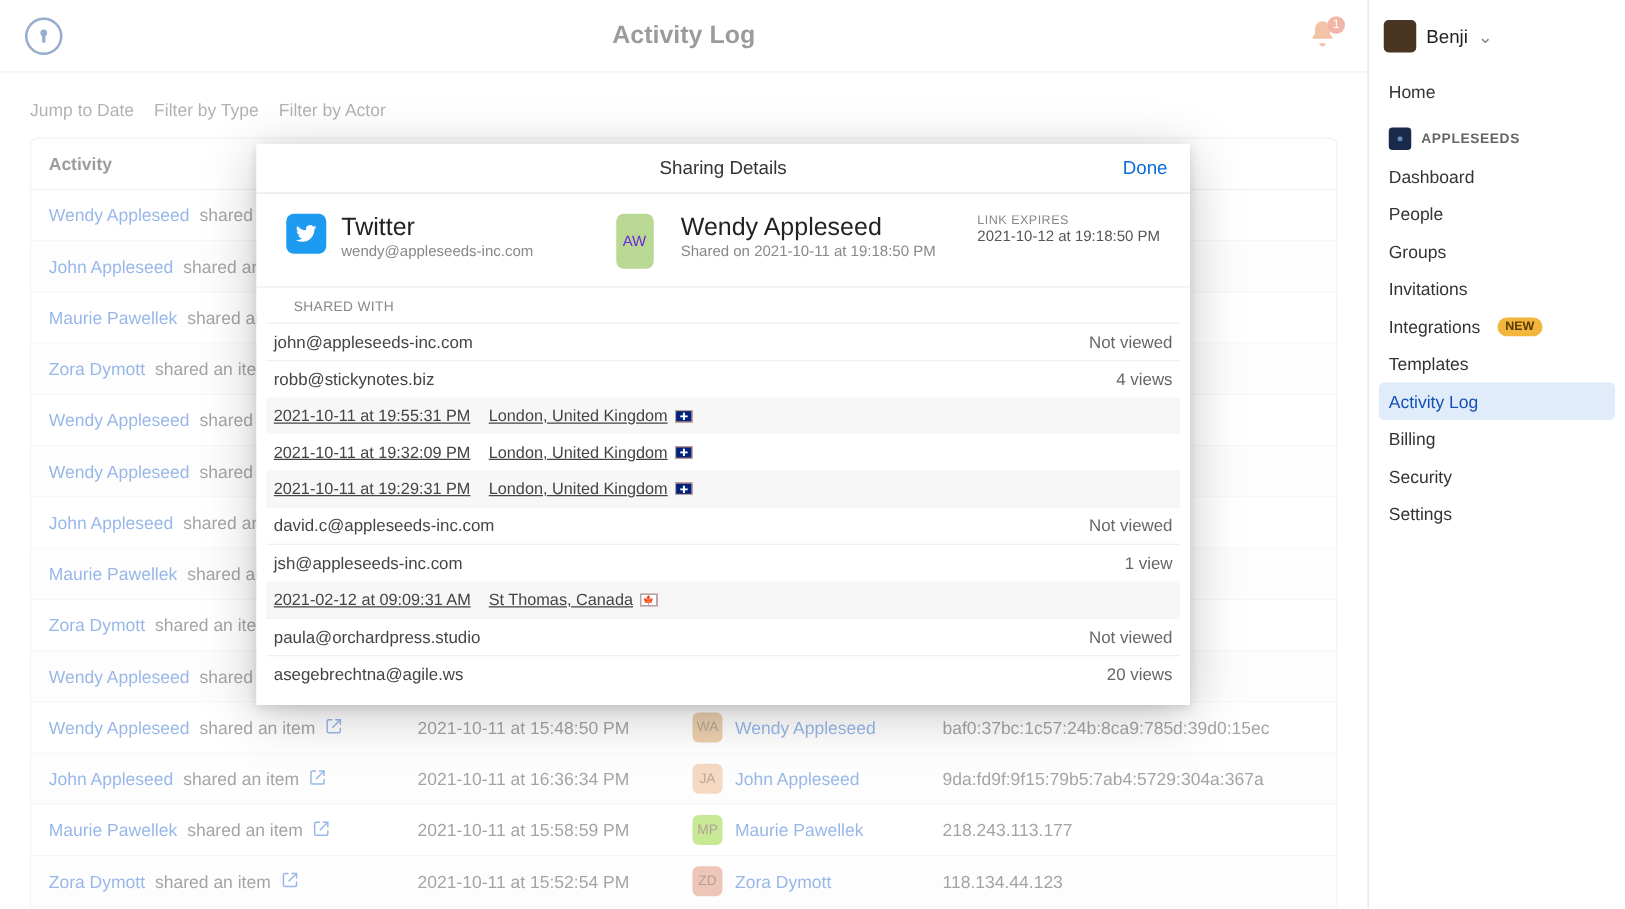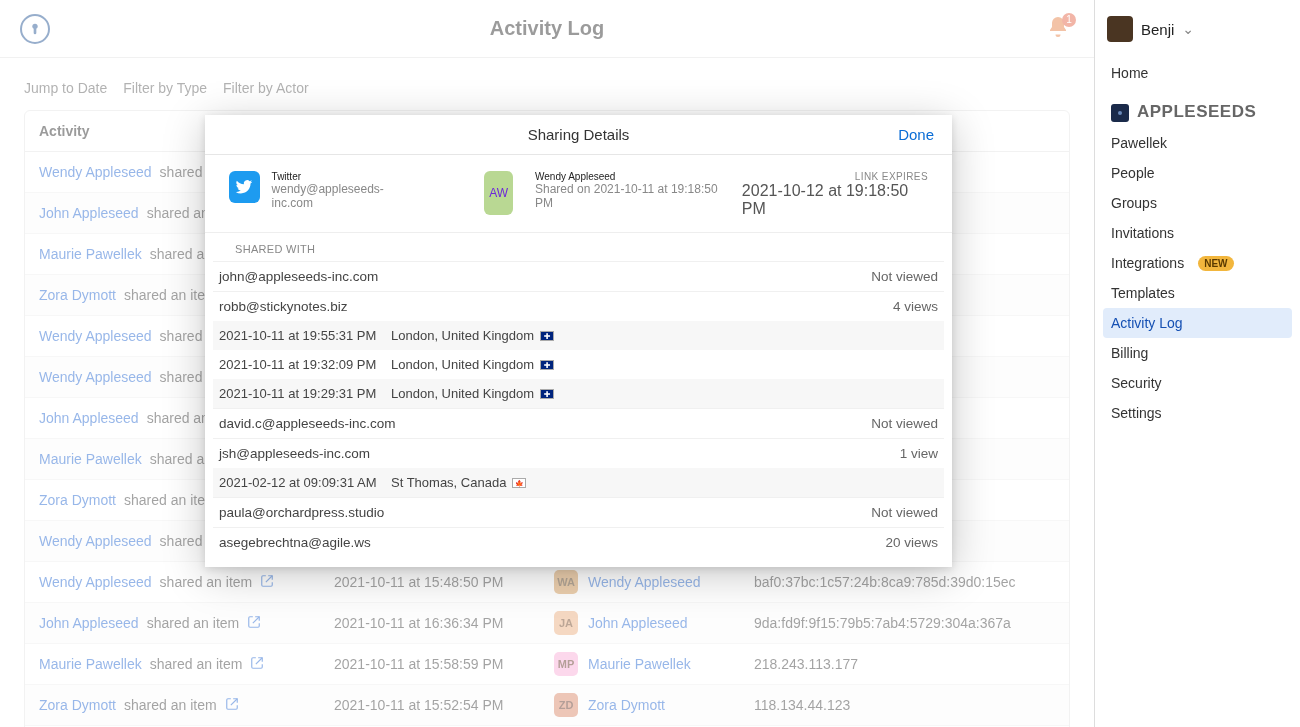--- a/index.html
+++ b/index.html
@@ -102,25 +102,25 @@
     .col-time { width: 220px; color:#333;}
     .col-actor { width: 200px; display:flex; align-items:center; gap:10px;}
     .col-extra { flex:1; color:#333;}
     .link { color:#1a5fce; }
     .avatar-sq {
       width:24px; height:24px;
       border-radius:5px;
       display:flex;align-items:center;justify-content:center;
       font-size:11px;
       color:#fff;
-      font-weight:700;
+      font-weight:400;
     }
     .av-wa { background:#d4954c; color:#5a3b18;}
     .av-ja { background:#e8a878; color:#6b3a17;}
-    .av-mp { background:#f9a8d4; color:#5a2a1b;}
+    .av-mp { background:#84cc16; color:#5a2a1b;}
     .av-zd { background:#d88060; color:#5a2a1b;}
     .share-icon { color:#1a5fce; }
 
     
     .right-rail {
       position:absolute;
       right:0; top:0;
       width:205px;
       height:100%;
       padding: 10px 8px;
@@ -136,23 +136,23 @@
       padding: 7px 8px;
       font-size:14px;
       color:#333;
       border-radius:4px;
       cursor:pointer;
       display:flex;align-items:center;gap:8px;
     }
     .nav-item.active { background:#e1ecfb; color:#1550b3;}
     .nav-spacer { height: 8px; }
     .org-label {
-      display:flex;align-items:flex-end;gap:8px;
+      display:flex;align-items:center;gap:8px;
       padding:6px 8px;
-      font-size:17px;
+      font-size:11px;
       letter-spacing:0.5px;
       color:#666;
       font-weight:600;
     }
     .org-icon {
       width:18px;height:18px;background:#1a2a4a;border-radius:3px;
       display:flex;align-items:center;justify-content:center;
     }
     .badge-new {
       background:#f2b63d;
@@ -194,52 +194,53 @@
       display:flex;
       padding: 16px 24px 14px;
       gap: 12px;
       border-bottom:1px solid #eee;
     }
     .twitter-ic {
       width:32px;height:32px;background:#1d9bf0;border-radius:6px;
       display:flex;align-items:center;justify-content:center;color:#fff;
     }
     .summary-block { display:flex;flex-direction:column; }
-    .summary-title { font-size:10px;color:#222; }
+    .summary-title { font-size:20px;color:#222; }
     .summary-sub { font-size:12px;color:#888; }
     .av-wa-lg {
       width:30px;height:44px;border-radius:6px;
       background:#b9d893;color:#6d28d9;
       display:flex;align-items:center;justify-content:center;
       font-size:12px;font-weight:500;
       margin-left: 54px;
     }
-    .expire-block { margin-left:auto;align-items:flex-end; }
+    .expire-block { margin-left:auto; }
     .expire-label { font-size:10px;letter-spacing:0.4px;color:#888; }
-    .expire-val { font-size:16px;color:#555;}
+    .expire-val { font-size:12px;color:#555;}
 
     .section-label {
       font-size:11px;color:#888;letter-spacing:0.3px;
       padding: 10px 30px 6px;
     }
     .share-list { padding: 0 8px 0; }
     .share-row {
       display:flex;align-items:center;
       padding: 7px 6px;
       border-top:1px solid #f0f0f0;
       font-size:13.5px;
     }
     .share-email { color:#444; }
     .share-count { margin-left:auto; color:#666;}
     .view-detail {
       display:flex;align-items:center;
       padding: 7px 6px;
       font-size:13px;
       color:#444;
       background:#f7f7f7;
+      text-decoration:underline;
     }
     .view-detail.alt { background:#fff; }
     .vd-time { width: 172px;}
     .vd-loc { display:flex;align-items:center;gap:6px;}
     .flag-uk, .flag-ca {
       display:inline-block;width:14px;height:10px;background:#c33;border:0.5px solid #aaa;
       position:relative;
     }
     .flag-uk::after{content:"";position:absolute;inset:0;background:linear-gradient(#00247d,#00247d);}
     .flag-uk::before{content:"✚";position:absolute;inset:0;color:#fff;font-size:8px;line-height:9px;text-align:center;z-index:1;}
@@ -534,21 +535,21 @@
   <div class="org-label">
     <span class="org-icon">
       <svg width="10" height="10" viewBox="0 0 10 10">
           <rect width="10" height="10" fill="#1a2a4a"></rect>
           <circle cx="5" cy="5" r="2" fill="#6a8aba"></circle>
         </svg>
     </span>
     <span>APPLESEEDS</span>
   </div>
   <div id="nav-list">
-      <div class="nav-item">Pawellek</div>
+      <div class="nav-item">Dashboard</div>
       <div class="nav-item">People</div>
       <div class="nav-item">Groups</div>
       <div class="nav-item">Invitations</div>
       <div class="nav-item">Integrations<span class="badge-new">NEW</span></div>
       <div class="nav-item">Templates</div>
       <div class="nav-item active">Activity Log</div>
       <div class="nav-item">Billing</div>
       <div class="nav-item">Security</div>
       <div class="nav-item">Settings</div>
     </div>

